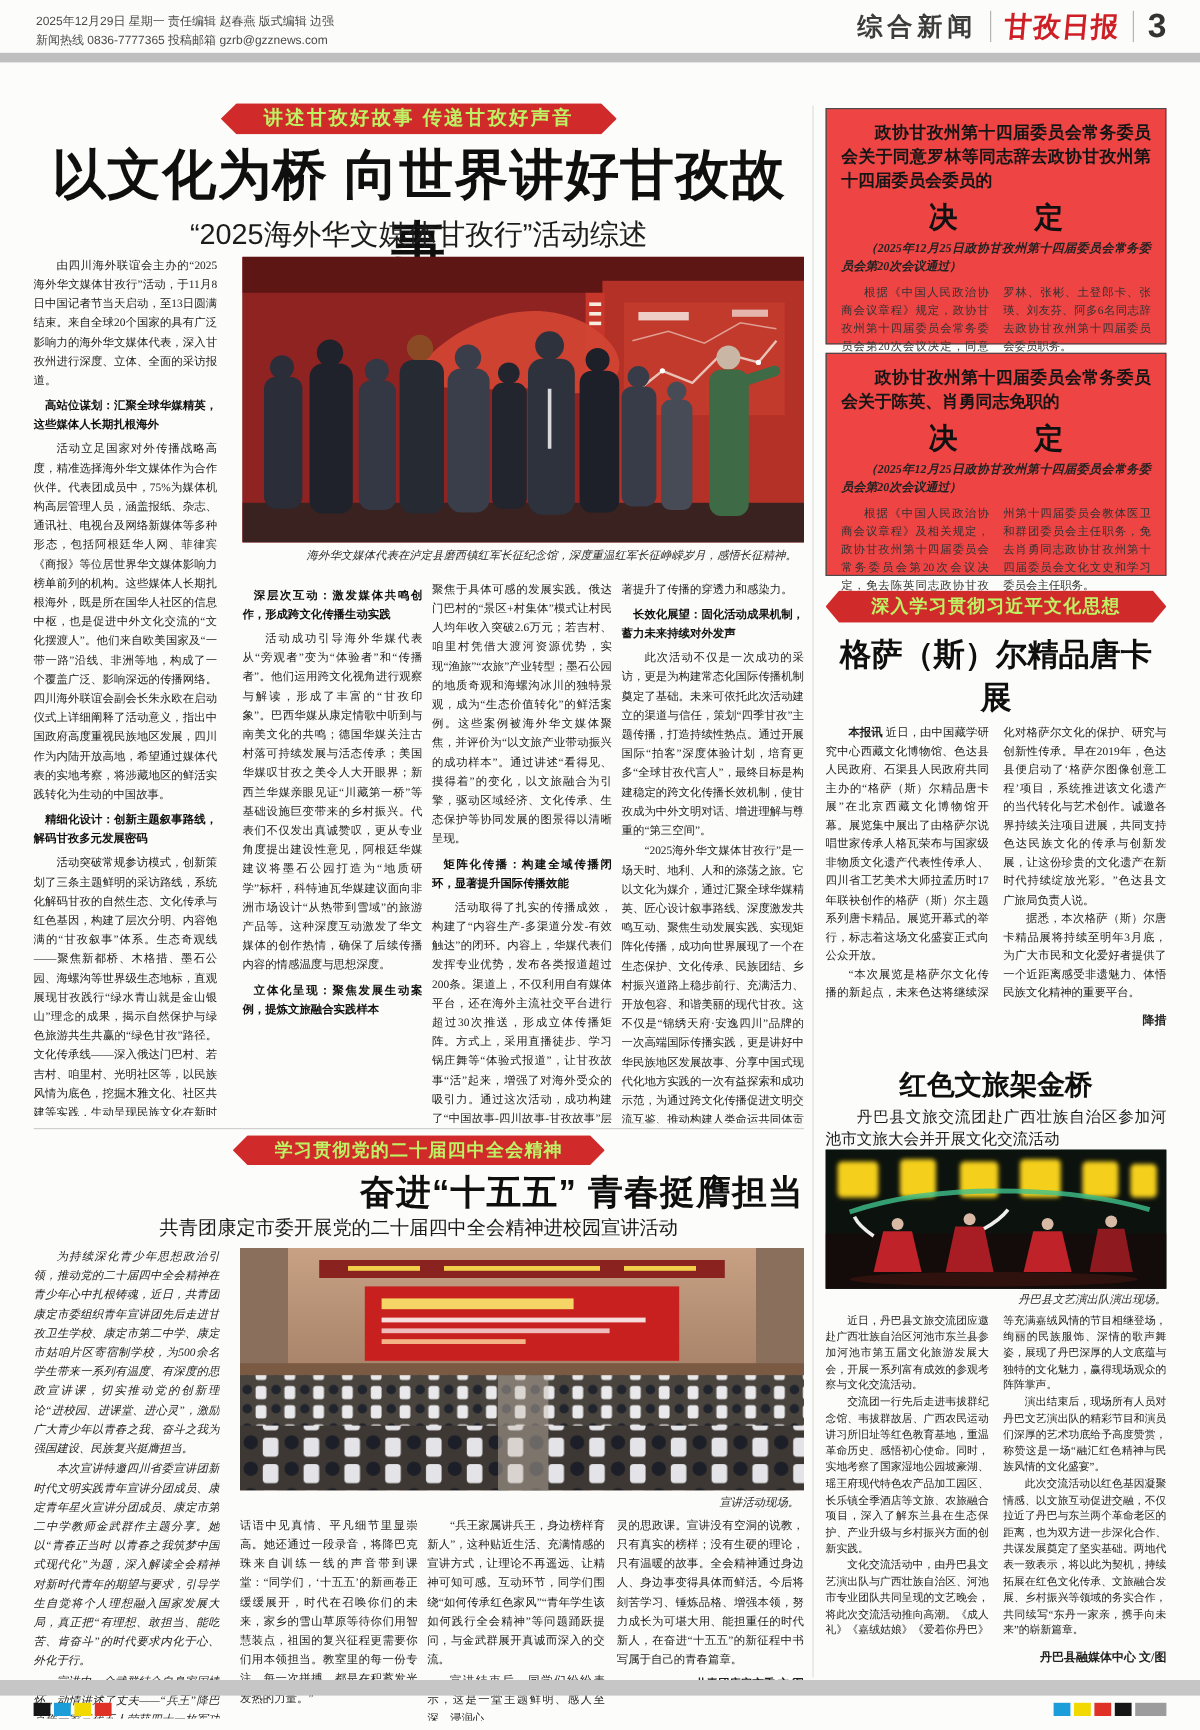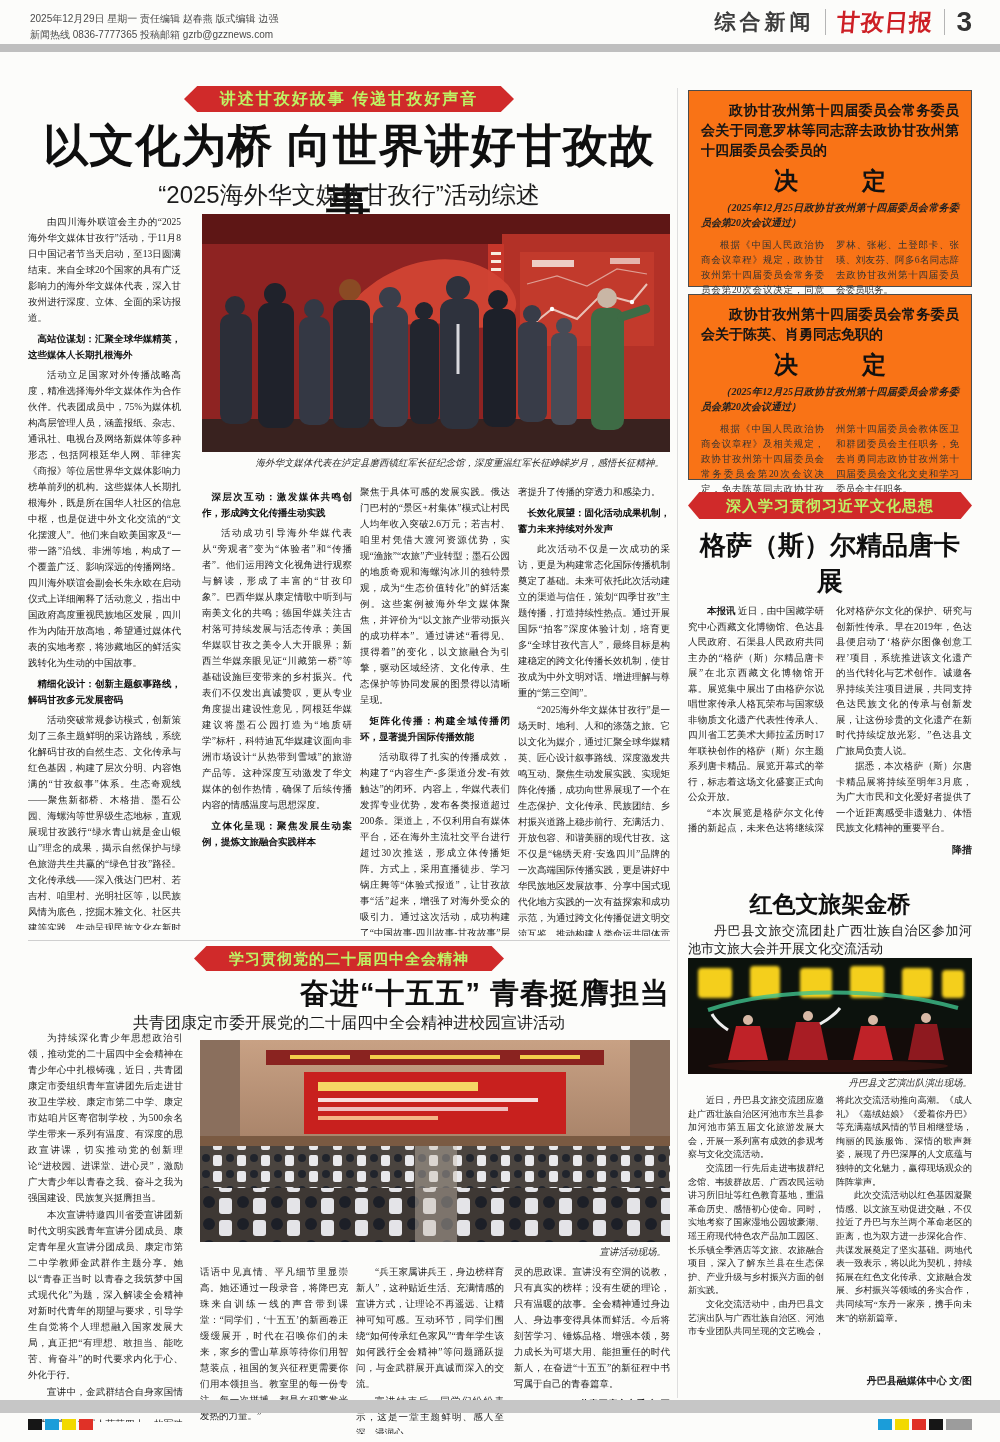--- a/index.html
+++ b/index.html
@@ -48,21 +48,21 @@
   .art1-col1{left:0;top:128px;width:153px;height:716px;}
   .art1-photo{left:174px;top:128px;width:468px;height:238px;background:#7c1d1d;}
   .caption{font-size:9.5px;font-style:italic;color:#2a2a2a;text-align:right;}
   .art1-cap{left:174px;top:371px;width:462px;}
   .art1-col2{left:174px;top:398px;width:150px;height:452px;}
   .art1-col3{left:332px;top:398px;width:150px;height:452px;}
   .art1-col4{left:490px;top:398px;width:152px;height:452px;}
 
   
   .dbox{left:688px;width:284px;border:1px solid #4c4c4c;box-sizing:border-box;
-        padding:10px 12px 8px 12px;background:#f97316;}
+        padding:10px 12px 8px 12px;background:#ef4444;}
   .dbox1{top:90px;height:197px;}
   .dbox2{top:294px;height:186px;}
   .d-title{font-family:"Liberation Sans",sans-serif;font-weight:bold;font-size:14px;
            line-height:1.42;text-indent:2em;color:#151515;}
   .d-word{text-align:center;font-family:"Liberation Sans",sans-serif;font-weight:bold;
           font-size:24px;letter-spacing:20px;text-indent:20px;margin:4px 0 3px 0;color:#111;}
   .d-meeting{font-size:10px;font-weight:bold;font-style:italic;line-height:1.55;
              text-indent:2em;margin-bottom:7px;color:#222;}
   .d-body{font-size:9.5px;line-height:15px;column-count:2;column-gap:12px;
           text-indent:2em;color:#333;}
@@ -90,21 +90,21 @@
   .db-by{left:688px;top:1374px;width:284px;text-align:right;font-weight:bold;font-size:10px;
          background:#fcfcfa;}
 
   
   .art2{left:28px;top:946px;width:642px;height:488px;}
   .art2-banner{left:166px;top:0;width:310px;height:25px;font-size:15px;line-height:25px;letter-spacing:1px;}
   .art2-headline{left:0;top:28px;width:642px;text-align:right;font-size:29px;font-weight:bold;
                  color:#0f0f0f;letter-spacing:1px;}
   .art2-sub{left:0;top:67px;width:642px;text-align:center;font-size:16px;color:#1b1b1b;
             font-family:"Liberation Sans",sans-serif;}
-  .art2-col1{left:0;top:84px;width:155px;height:392px;}
+  .art2-col1{left:0;top:94px;width:155px;height:392px;font-style:italic;}
   .art2-photo{left:172px;top:94px;width:470px;height:202px;background:#6e5844;}
   .art2-cap{left:172px;top:300px;width:466px;}
   .art2-col2{left:172px;top:318px;width:148px;height:170px;}
   .art2-col3{left:328px;top:318px;width:148px;height:170px;}
   .art2-col4{left:486px;top:318px;width:156px;height:170px;}
 </style>
 </head>
 <body>
 
 <div class="page">
@@ -266,20 +266,21 @@
       </g>
       <ellipse cx="140" cy="108" rx="120" ry="6" fill="#3a1410" opacity="0.7"></ellipse>
     </svg>
   </div>
   <div class="abs caption db-cap">丹巴县文艺演出队演出现场。</div>
   <div class="abs db-body just">
 
   <p class="p">近日，丹巴县文旅交流团应邀赴广西壮族自治区河池市东兰县参加河池市第五届文化旅游发展大会，开展一系列富有成效的参观考察与文化交流活动。</p>
       <p class="p">交流团一行先后走进韦拔群纪念馆、韦拔群故居、广西农民运动讲习所旧址等红色教育基地，重温革命历史、感悟初心使命。同时，实地考察了国家湿地公园坡豪湖、瑶王府现代特色农产品加工园区、长乐镇全季酒店等文旅、农旅融合项目，深入了解东兰县在生态保护、产业升级与乡村振兴方面的创新实践。</p>
       <p class="p">文化交流活动中，由丹巴县文艺演出队与广西壮族自治区、河池市专业团队共同呈现的文艺晚会，将此次交流活动推向高潮。《成人礼》《嘉绒姑娘》《爱着你丹巴》等充满嘉绒风情的节目相继登场，绚丽的民族服饰、深情的歌声舞姿，展现了丹巴深厚的人文底蕴与独特的文化魅力，赢得现场观众的阵阵掌声。</p>
+      <p class="p">演出结束后，现场所有人员对丹巴文艺演出队的精彩节目和演员们深厚的艺术功底给予高度赞赏，称赞这是一场“融汇红色精神与民族风情的文化盛宴”。</p>
       <p class="p">此次交流活动以红色基因凝聚情感、以文旅互动促进交融，不仅拉近了丹巴与东兰两个革命老区的距离，也为双方进一步深化合作、共谋发展奠定了坚实基础。两地代表一致表示，将以此为契机，持续拓展在红色文化传承、文旅融合发展、乡村振兴等领域的务实合作，共同续写“东丹一家亲，携手向未来”的崭新篇章。</p>
     </div>
   <div class="abs db-by">丹巴县融媒体中心  文/图</div>
 
   <div class="abs art2">
     <div class="abs ribbon art2-banner">学习贯彻党的二十届四中全会精神</div>
     <div class="abs art2-headline sans">奋进“十五五”  青春挺膺担当</div>
     <div class="abs art2-sub">共青团康定市委开展党的二十届四中全会精神进校园宣讲活动</div>
 
     <div class="abs art2-photo">

